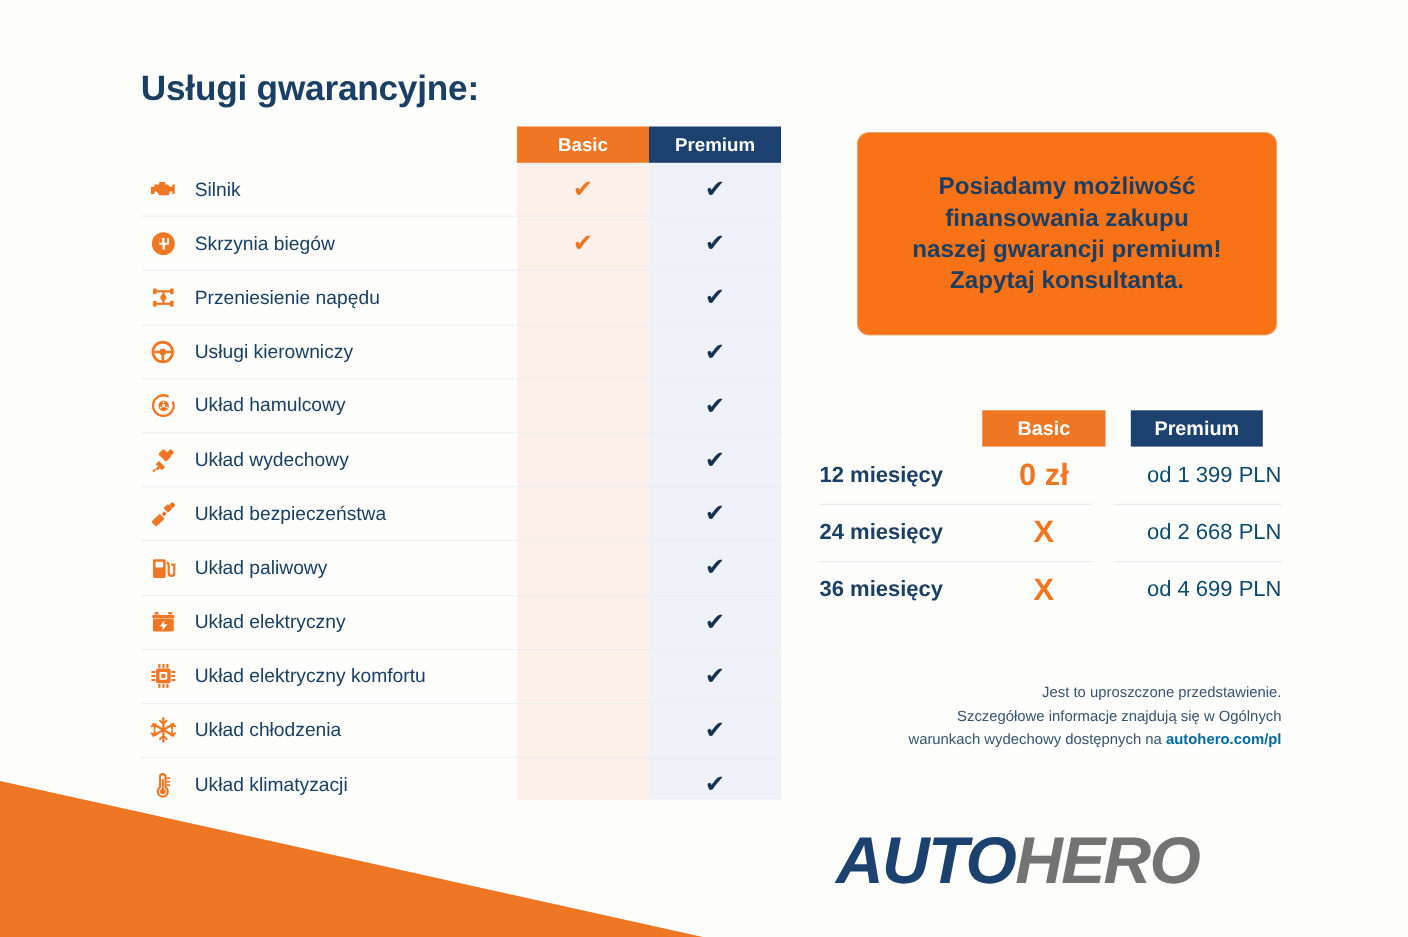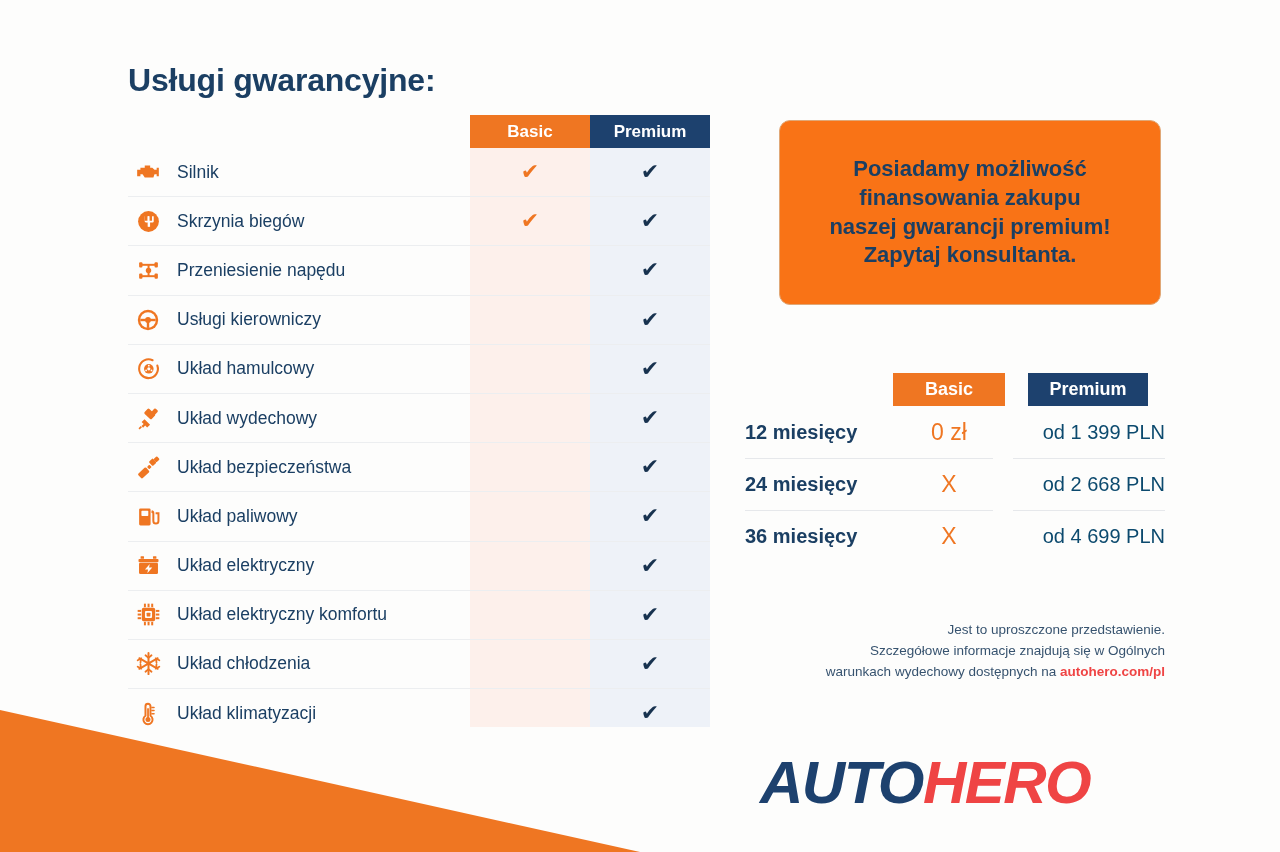--- a/index.html
+++ b/index.html
@@ -86,44 +86,44 @@
   .pr-row .sep.a{left:0;width:248px;}
   .pr-row .sep.b{left:268px;width:152px;}
   .pr-row .term{
     position:absolute;left:0;top:0;width:175px;height:52px;
     display:flex;align-items:center;
     font-size:20px;font-weight:700;color:#1b3f63;
   }
   .pr-row .bas{
     position:absolute;left:148px;top:0;width:112px;height:52px;
     display:flex;align-items:center;justify-content:center;
-    font-size:23px;font-weight:400;color:#ef7622;
+    font-size:28px;font-weight:700;color:#ef7622;
   }
   .pr-row .prem{
     position:absolute;left:268px;top:0;width:152px;height:52px;
     display:flex;align-items:center;justify-content:flex-end;
     font-size:20px;font-weight:400;color:#0c4a6e;
   }
 
   
   .disclaim{
     position:absolute;left:718px;top:620px;width:447px;
     text-align:right;font-size:13.5px;line-height:1.55;color:#37536f;
     z-index:5;
   }
-  .disclaim b{font-weight:700;color:#ef4444;}
+  .disclaim b{font-weight:700;color:#0369a1;}
 
   
   .logo{
     position:absolute;left:760px;top:748px;z-index:6;
     font-size:60px;font-weight:800;font-style:italic;
     letter-spacing:-1.5px;
   }
   .logo .a{color:#1d416e;}
-  .logo .h{color:#ef4444;font-style:italic;}
+  .logo .h{color:#737373;font-style:italic;}
 </style>
 </head>
 <body>
 
 <div class="stage">
 
   <svg class="wedge" viewBox="0 0 660 146" preserveAspectRatio="none">
     <polygon points="0,4 0,146 640,146" fill="#ef7622"></polygon>
   </svg>
 

